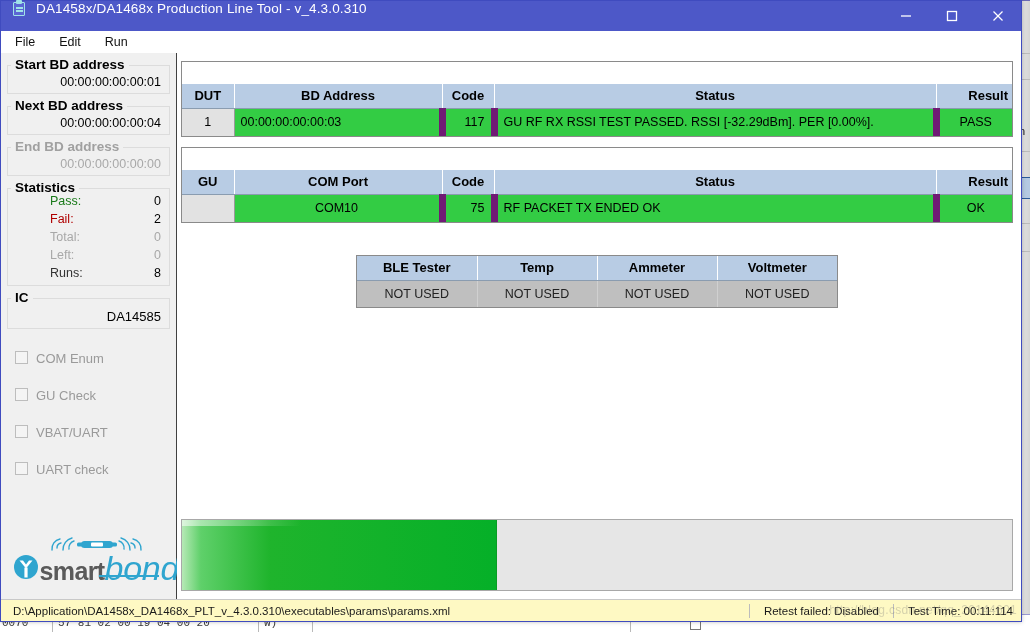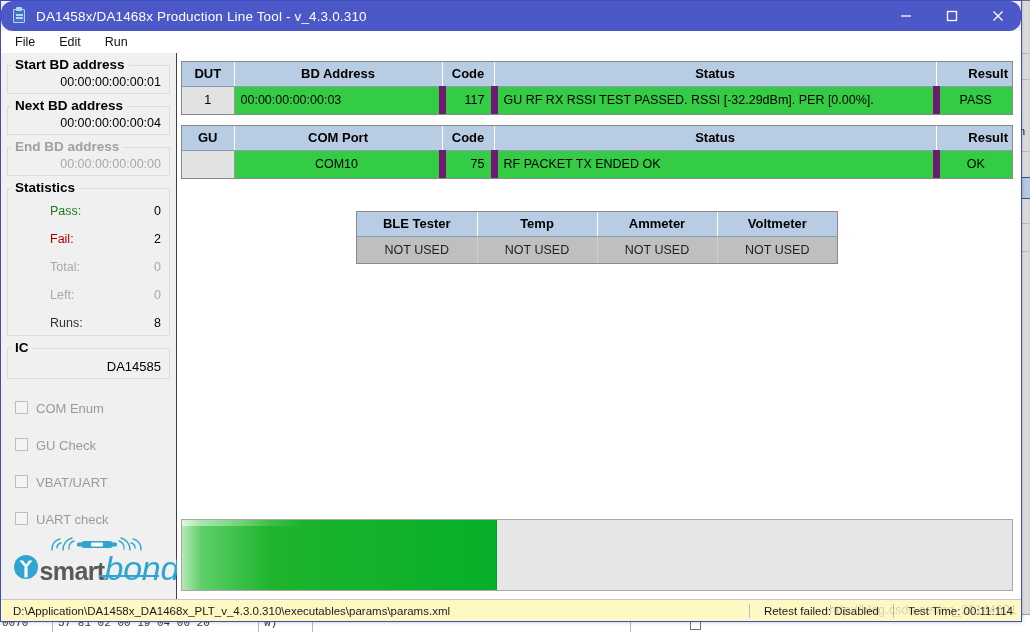--- a/index.html
+++ b/index.html
@@ -83,24 +83,23 @@
     background: #f0f0f0;
     border: 1px solid #3f4bbf;
     display: flex; flex-direction: column;
     box-shadow: 0 0 4px rgba(0,0,0,0.25);
   }
 
   
   #titlebar {
     height: 30px; min-height: 30px;
     background: #4d58c8;
-    display: flex; align-items: center;
+    display: flex; align-items: flex-start;
     color: #ffffff;
     position: relative;
-    border-radius: 12px;
   }
   #app-icon {
     width: 16px; height: 16px; margin-left: 10px; margin-right: 9px;
     position: relative; flex: 0 0 auto;
   }
   #app-icon .doc {
     position: absolute; left: 2px; top: 1px; width: 12px; height: 14px;
     border: 1.4px solid #9fe3e8; border-radius: 1px; background: #5b66d4;
   }
   #app-icon .clip {
@@ -164,21 +163,21 @@
   .gval {
     text-align: right; font-size: 12.5px; color: #000000;
     padding: 7px 2px 1px 0;
     font-family: "Liberation Sans", sans-serif;
   }
   .gval.dim { color: #a8a8a8; }
 
   #stats-box { padding-bottom: 4px; padding-left: 36px; }
   .stat-row {
     display: flex; justify-content: space-between; align-items: baseline;
-    font-size: 12.5px; padding: 1px 2px 1px 6px; margin-top: 12px;
+    font-size: 12.5px; padding: 1px 2px 1px 6px; margin-top: 2px;
   }
   .stat-row:first-of-type { margin-top: 7px; }
   .stat-label { font-weight: normal; }
   .stat-val { font-weight: normal; }
   .st-pass .stat-label { color: #1a7a1a; }
   .st-pass .stat-val   { color: #000000; }
   .st-fail .stat-label { color: #b00000; }
   .st-fail .stat-val   { color: #000000; }
   .st-total .stat-label, .st-total .stat-val { color: #a8a8a8; }
   .st-left  .stat-label, .st-left  .stat-val { color: #a8a8a8; }
@@ -237,21 +236,21 @@
     position: relative;
   }
 
   
   .grid {
     border: 1px solid #8a8a8a;
     background: #ffffff;
     margin-bottom: 10px;
     width: 100%;
   }
-  .grid table { border-collapse: collapse; width: 100%; table-layout: fixed; }
+  .grid table { border-collapse: collapse; width: 100%; table-layout: fixed; margin-top: 22px; }
   .grid th {
     background: #b8cce4;
     border-right: 1px solid #ffffff;
     border-bottom: 1px solid #8a9cb0;
     font-size: 13px; font-weight: bold; color: #000000;
     height: 24px; padding: 0 4px;
     text-align: center;
   }
   .grid th:last-child { border-right: none; text-align: right; }
   .grid td {

